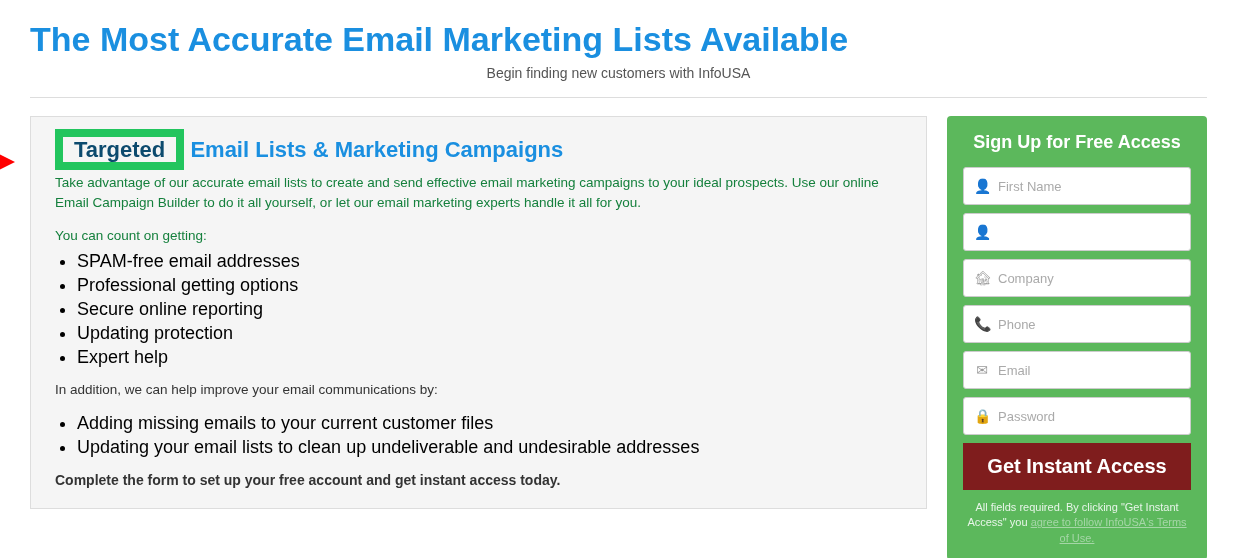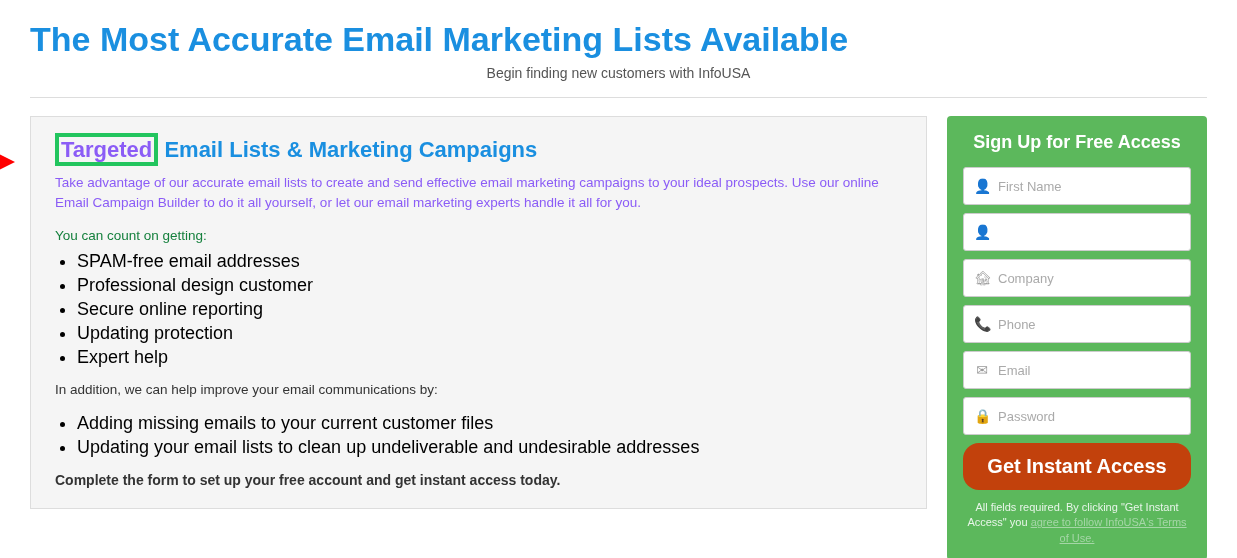--- a/index.html
+++ b/index.html
@@ -43,33 +43,33 @@
       padding: 20px 24px 20px 24px;
       position: relative;
     }
     .section-heading {
       font-size: 22px;
       font-weight: bold;
       color: #1a8fe0;
       margin-bottom: 10px;
     }
     .targeted-word {
-      color: #8b5cf6;
-      font-weight: bold;
-      border: 4px solid #22c55e;
-      padding: 0 2px;
+      color: #0c4a6e;
+      font-weight: bold;
+      border: 8px solid #22c55e;
+      padding: 0 11px;
       display: inline;
     }
     .section-heading .rest {
       color: #1a8fe0;
       font-weight: bold;
     }
     .description {
       font-size: 13.5px;
-      color: #8b5cf6;
+      color: #15803d;
       margin-bottom: 14px;
       line-height: 1.5;
     }
     .you-can-count {
       font-size: 13.5px;
       margin-bottom: 8px;
       color: #15803d;
     }
     .bullet-list {
       list-style: disc;
@@ -131,24 +131,24 @@
       width: 100%;
       font-size: 13px;
       color: #aaa;
       background: transparent;
     }
     .form-field input::placeholder {
       color: #aaa;
     }
     .get-access-btn {
       width: 100%;
-      background: #c2410c;
+      background: #7f1d1d;
       color: #fff;
       border: none;
-      border-radius: 16px;
+      border-radius: 0;
       font-size: 20px;
       font-weight: bold;
       padding: 12px 0;
       cursor: pointer;
       margin-top: 6px;
       margin-bottom: 10px;
       display: block;
     }
     .terms-text {
       font-size: 11px;
@@ -182,21 +182,21 @@
         </svg>
 
         <div class="left-panel">
           <h2 class="section-heading">
             <span class="targeted-word">Targeted</span><span class="rest"> Email Lists &amp; Marketing Campaigns</span>
           </h2>
           <p class="description">Take advantage of our accurate email lists to create and send effective email marketing campaigns to your ideal prospects. Use our online Email Campaign Builder to do it all yourself, or let our email marketing experts handle it all for you.</p>
           <p class="you-can-count">You can count on getting:</p>
           <ul class="bullet-list">
             <li>SPAM-free email addresses</li>
-            <li>Professional design customer</li>
+            <li>Professional getting options</li>
             <li>Secure online reporting</li>
             <li>Updating protection</li>
             <li>Expert help</li>
           </ul>
           <p class="in-addition">In addition, we can help improve your email communications by:</p>
           <ul class="bullet-list">
             <li>Adding missing emails to your current customer files</li>
             <li>Updating your email lists to clean up undeliverable and undesirable addresses</li>
           </ul>
           <p class="complete-form">Complete the form to set up your free account and get instant access today.</p>

